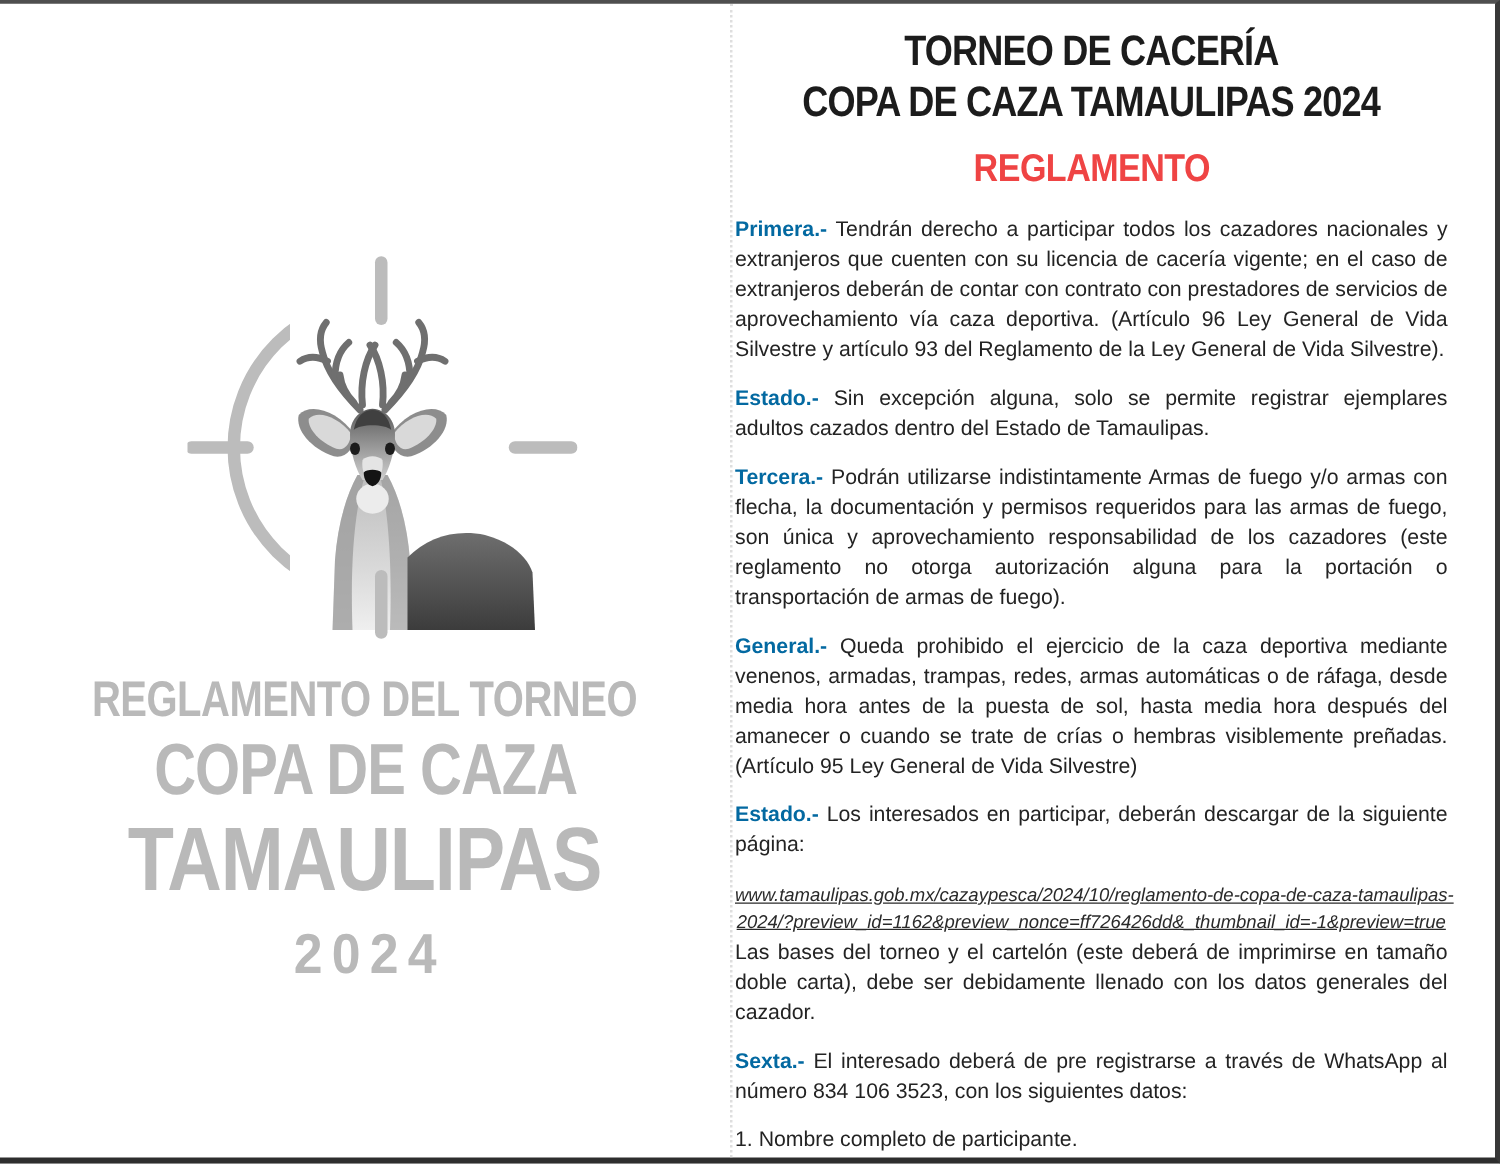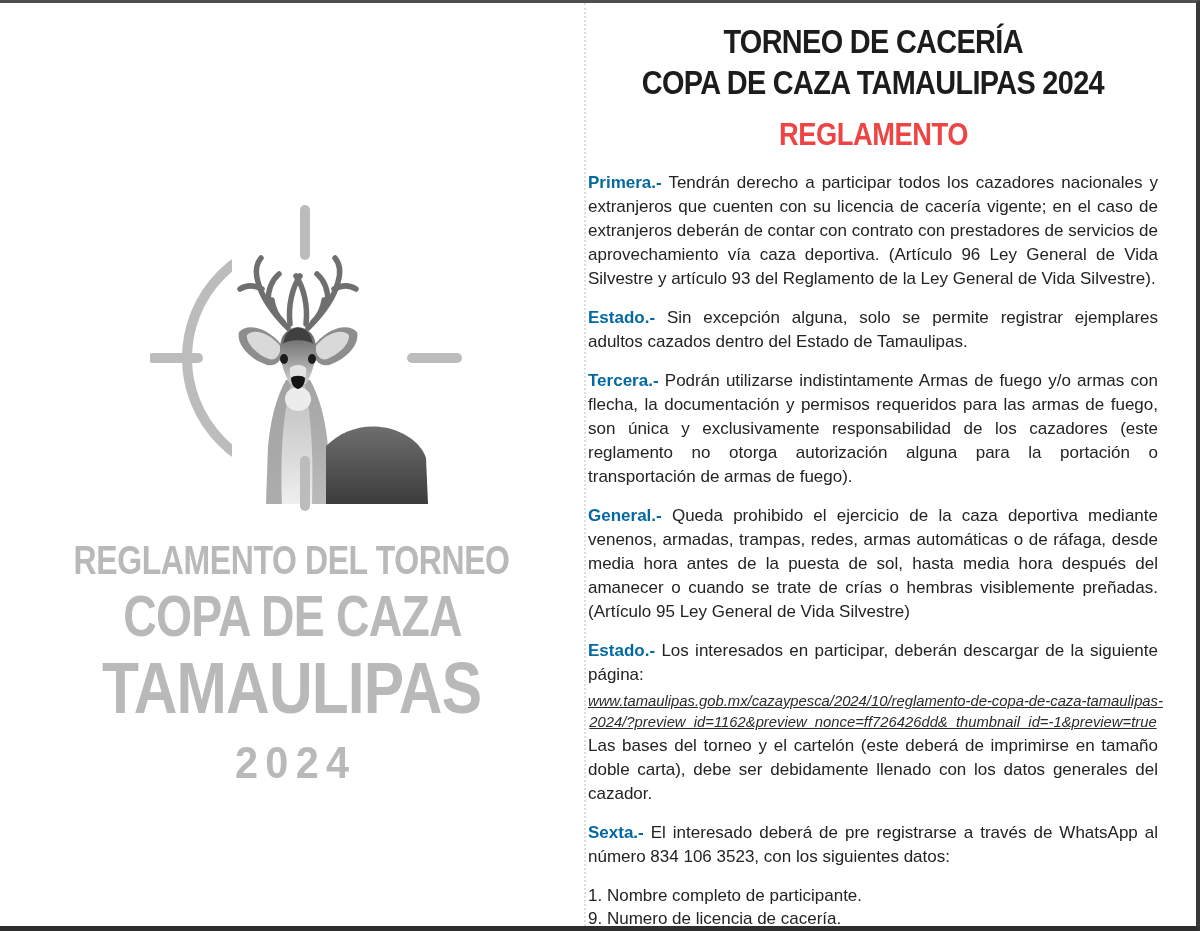--- a/index.html
+++ b/index.html
@@ -31,21 +31,21 @@
     position:absolute;left:564px;top:0;width:610px;height:100%;
     box-sizing:border-box;padding:21px 16px 0 24px;color:#222;
   }
   .doc-title{text-align:center;color:#1c1c1c;font-weight:bold;}
   .title-line{display:block;line-height:35px;white-space:nowrap;}
   .title-line > span{display:inline-block;font-size:34px;transform:scaleX(.85);letter-spacing:-.8px;white-space:nowrap;}
   .doc-subtitle{text-align:center;color:#ef4444;font-weight:bold;margin-top:13px;line-height:32px;}
   .doc-subtitle > span{display:inline-block;font-size:31px;transform:scaleX(.88);letter-spacing:-.5px;}
   .para{margin:15px 0 0 0;font-size:17px;line-height:24px;text-align:justify;color:#232323;}
   .para b{color:#0369a1;margin-top:27px;}
-  .url-block{margin:4px 0 0 0;text-align:center;font-style:italic;font-size:14.8px;line-height:21px;}
+  .url-block{margin:19px 0 0 0;text-align:center;font-style:italic;font-size:14.8px;line-height:21px;}
   .url-block a{color:#2a2a2a;text-decoration:underline;cursor:pointer;}
   .url-line{display:block;white-space:nowrap;}
   .para.tight{margin-top:1px;}
   .pre-list{margin-top:15px;font-size:17px;line-height:23px;color:#232323;}
   .pre-list .list-item{display:block;}
 </style>
 </head>
 <body>
 
 <div class="sheet">
@@ -136,21 +136,21 @@
     <div class="doc-title">
       <span class="title-line"><span>TORNEO DE CACERÍA</span></span>
       <span class="title-line"><span>COPA DE CAZA TAMAULIPAS 2024</span></span>
     </div>
     <div class="doc-subtitle"><span>REGLAMENTO</span></div>
 
     <p class="para"><b>Primera.-</b> <span>Tendrán derecho a participar todos los cazadores nacionales y extranjeros que cuenten con su licencia de cacería vigente; en el caso de extranjeros deberán de contar con contrato con prestadores de servicios de aprovechamiento vía caza deportiva. (Artículo 96 Ley General de Vida Silvestre y artículo 93 del Reglamento de la Ley General de Vida Silvestre).</span></p>
 
     <p class="para"><b>Estado.-</b> <span>Sin excepción alguna, solo se permite registrar ejemplares adultos cazados dentro del Estado de Tamaulipas.</span></p>
 
-    <p class="para"><b>Tercera.-</b> <span>Podrán utilizarse indistintamente Armas de fuego y/o armas con flecha, la documentación y permisos requeridos para las armas de fuego, son única y exclusivamente responsabilidad de los cazadores (este reglamento no otorga autorización alguna para la portación o transportación de armas de fuego).</span></p>
+    <p class="para"><b>Tercera.-</b> <span>Podrán utilizarse indistintamente Armas de fuego y/o armas con flecha, la documentación y permisos requeridos para las armas de fuego, son única y aprovechamiento responsabilidad de los cazadores (este reglamento no otorga autorización alguna para la portación o transportación de armas de fuego).</span></p>
 
     <p class="para"><b>General.-</b> <span>Queda prohibido el ejercicio de la caza deportiva mediante venenos, armadas, trampas, redes, armas automáticas o de ráfaga, desde media hora antes de la puesta de sol, hasta media hora después del amanecer o cuando se trate de crías o hembras visiblemente preñadas. (Artículo 95 Ley General de Vida Silvestre)</span></p>
 
     <p class="para"><b>Estado.-</b> <span>Los interesados en participar, deberán descargar de la siguiente página:</span></p>
 
     <div class="url-block">
       <a><span class="url-line">www.tamaulipas.gob.mx/cazaypesca/2024/10/reglamento-de-copa-de-caza-tamaulipas-</span><span class="url-line">2024/?preview_id=1162&amp;preview_nonce=ff726426dd&amp;_thumbnail_id=-1&amp;preview=true</span></a>
     </div>
 
     <p class="para tight"><span>Las bases del torneo y el cartelón (este deberá de imprimirse en tamaño doble carta), debe ser debidamente llenado con los datos generales del cazador.</span></p>

